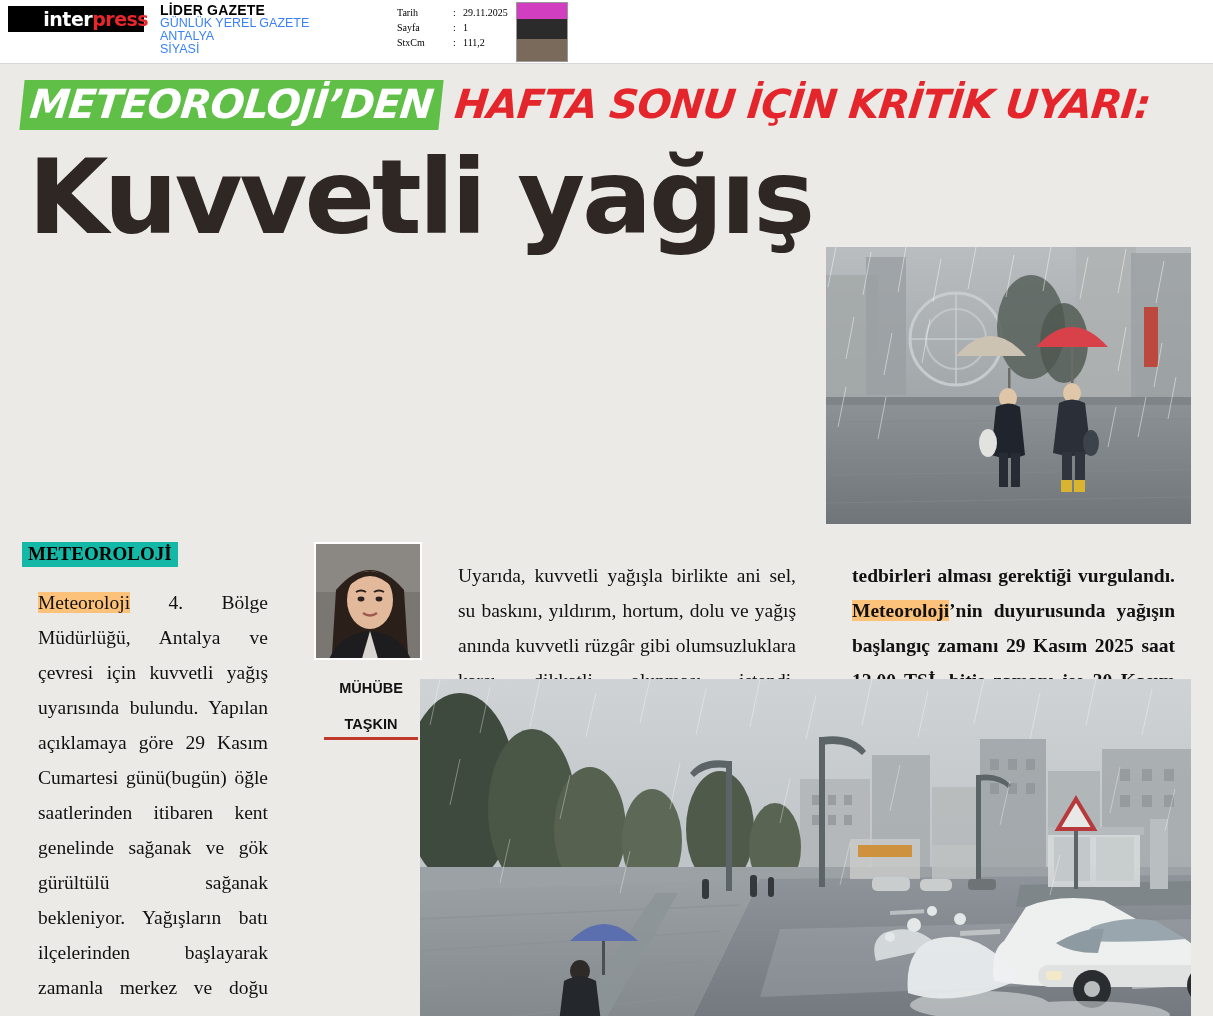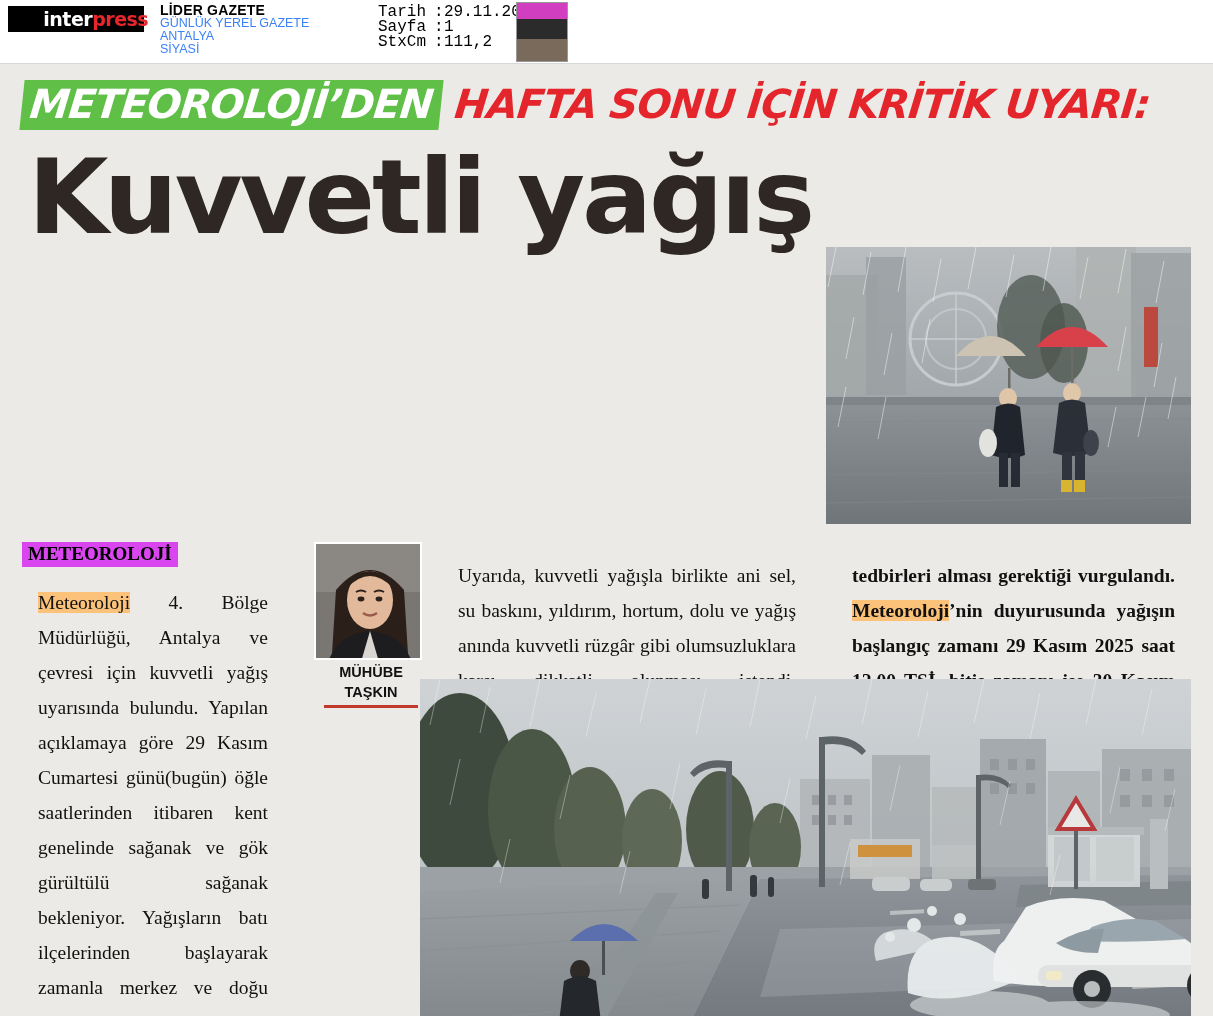--- a/index.html
+++ b/index.html
@@ -35,23 +35,23 @@
 
   .paper-meta {
     position:absolute; left:160px; top:4px;
     font-family:"Liberation Sans", sans-serif;
     line-height:13px;
   }
   .paper-meta .pname { font-weight:bold; font-size:14px; letter-spacing:0.2px; }
   .paper-meta .pline { font-size:12.5px; color:#3b82f6; }
 
   .meta-table {
-    position:absolute; left:378px; top:5px;
-    font-family:Liberation Mono, monospace;
-    font-size:16px;
+    position:absolute; left:397px; top:5px;
+    font-family:Liberation Serif, serif;
+    font-size:10px;
     line-height:15px;
   }
   .meta-table .row { display:flex; }
   .meta-table .k { width:56px; }
   .meta-table .c { width:10px; }
   .meta-table .v { }
 
   .thumb {
     position:absolute; left:516px; top:2px;
     width:52px; height:60px;
@@ -126,21 +126,21 @@
     left:22px; top:478px;
     width:1169px;
   }
   .col { position:absolute; top:0; }
   .col1 { left:0;   width:262px; }
   .col2 { left:420px; width:370px; }
   .col3 { left:814px; width:355px;font-weight:bold; }
 
   .tag {
     display:inline-block;
-    background:#d946ef;
+    background:#14b8a6;
     color:#000;
     font-family:"Liberation Serif", serif;
     font-weight:bold;
     font-size:19px;
     padding:1px 6px 2px 6px;
     margin-bottom:2px;
   }
   p.body {
     margin:16px;
     font-size:19.5px;
@@ -166,21 +166,21 @@
     overflow:hidden;
     background:#6d6a66;
     position:relative;
   }
   .p-name {
     font-family:"Liberation Sans", sans-serif;
     font-weight:bold;
     font-size:14.5px;
     line-height:16px;
     color:#111;
-    margin-top:4px;
+    margin-top:20px;
   }
   .p-rule {
     width:94px; height:3px; background:#c0392b;
     margin:5px auto 0 auto;
   }
 
   
   .photo-bottom {
     position:absolute;
     left:420px; top:615px;

